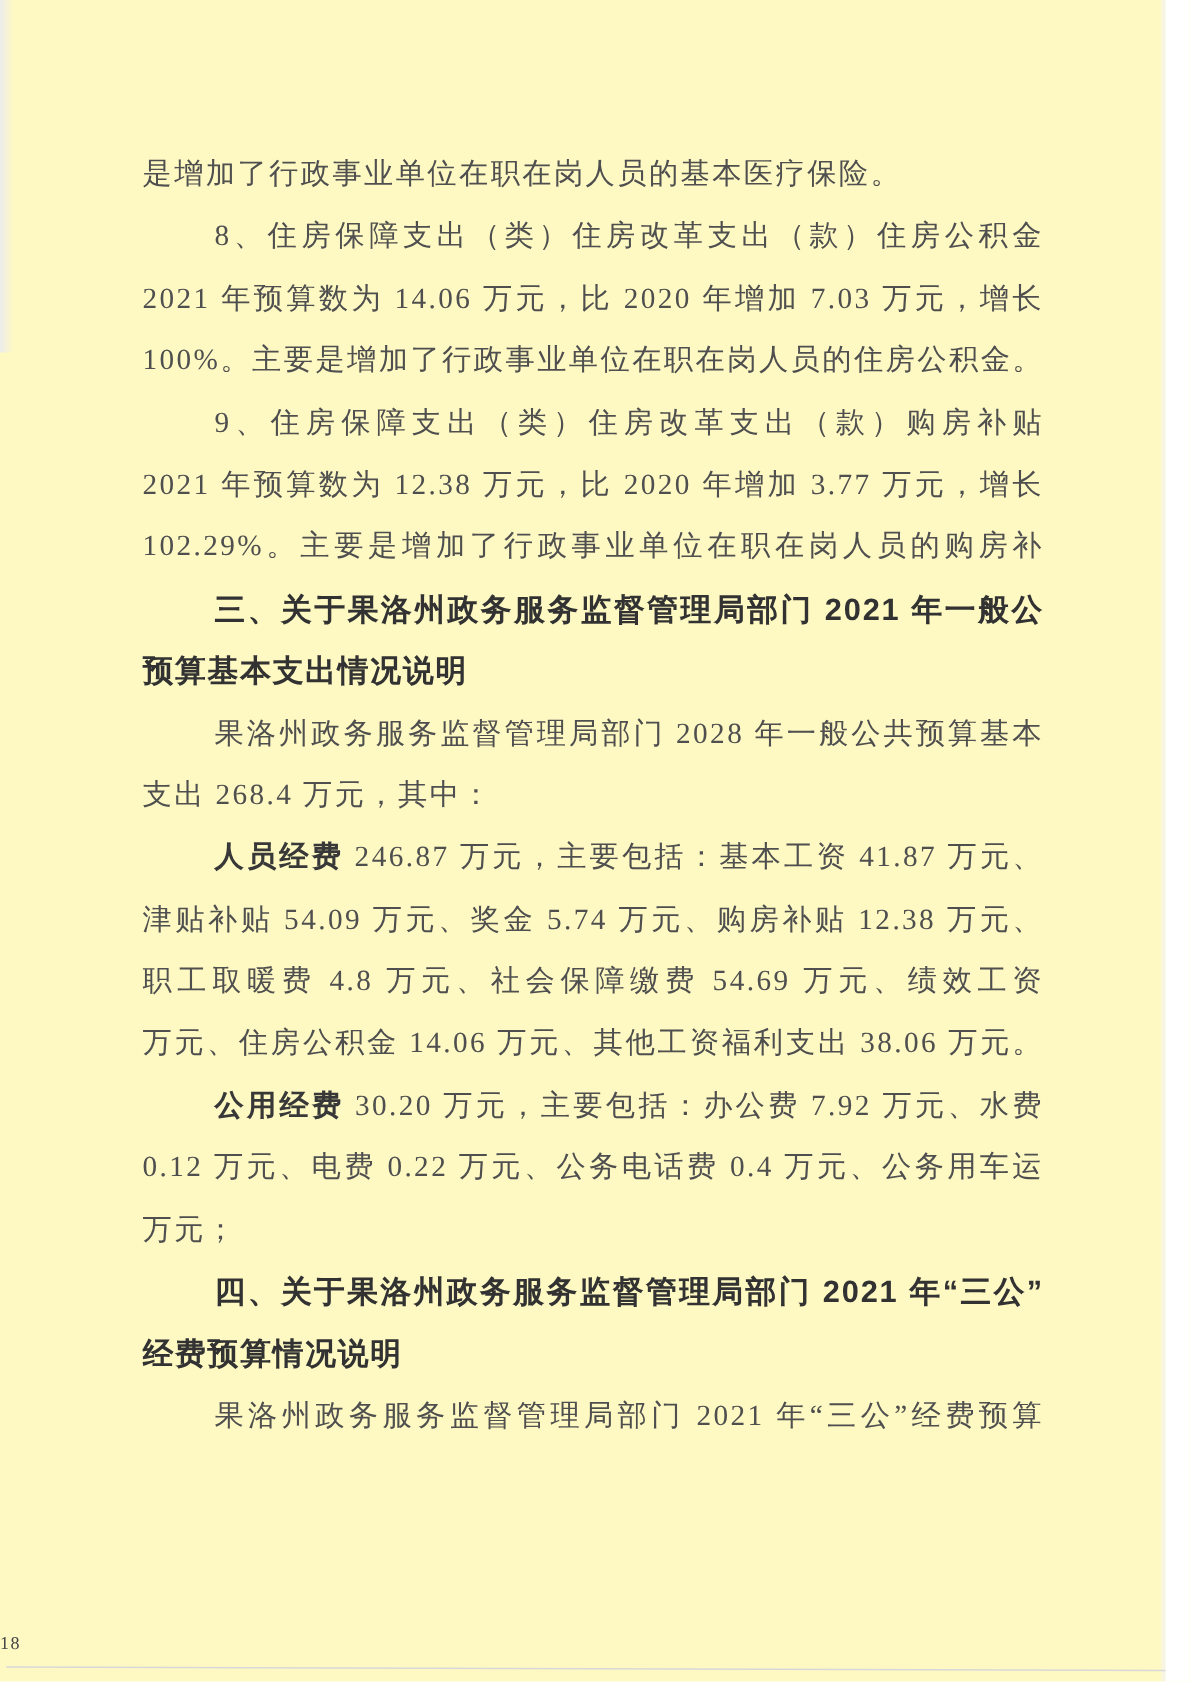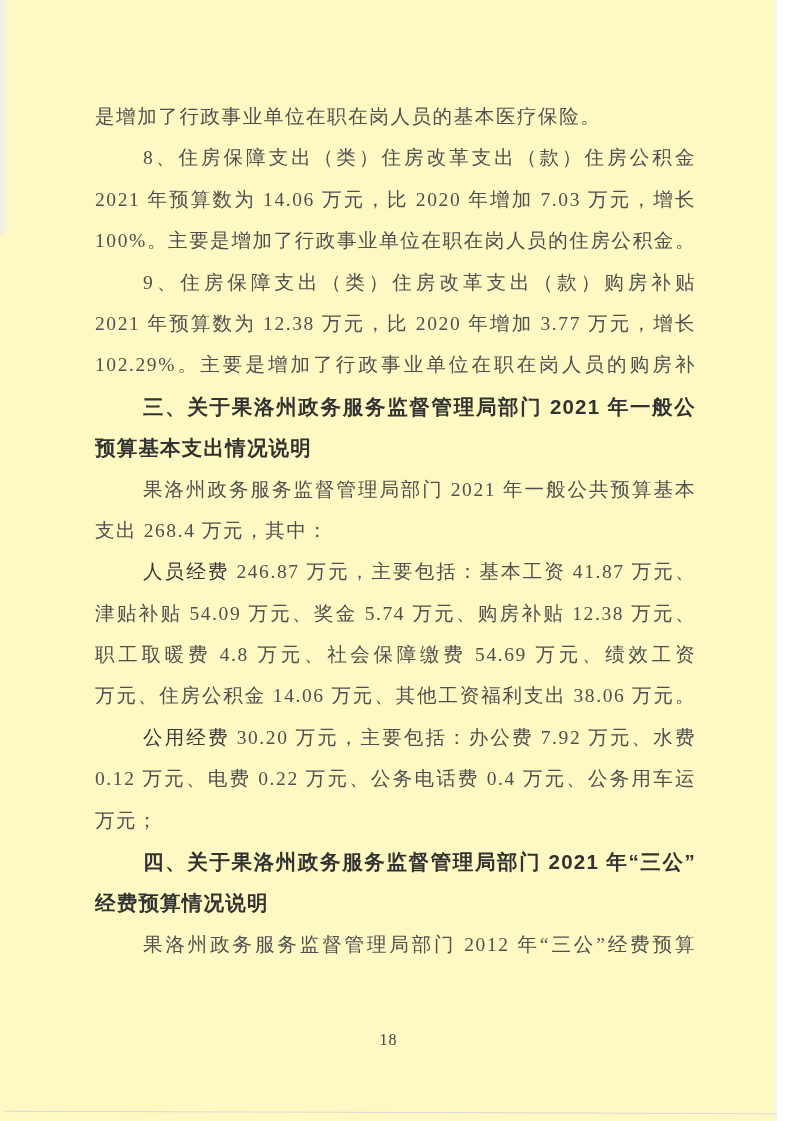--- a/index.html
+++ b/index.html
@@ -56,32 +56,32 @@
   }
   .heading {
     font-family: "Liberation Sans", "DejaVu Sans", sans-serif;
     font-weight: 700;
     font-size: 20.5px;
     letter-spacing: 1.2px;
     color: #323232;
   }
   .lead {
     font-family: "Liberation Sans", "DejaVu Sans", sans-serif;
-    font-weight: 400;
+    font-weight: 700;
     color: #383838;
   }
   .footer-page {
     position: absolute;
-    top: 1029px;
+    top: 1084px;
     left: 0;
     width: 100%;
     height: 22px;
     line-height: 22px;
-    text-align: center;
-    font-size: 16px;
+    text-align: left;
+    font-size: 12px;
     letter-spacing: 1px;
     color: #444444;
   }
 </style>
 </head>
 <body>
 
 <div class="page">
   <div class="edge-left"></div>
   <div class="edge-right"></div>
@@ -89,34 +89,34 @@
   <div class="content">
     <div class="line">是增加了行政事业单位在职在岗人员的基本医疗保险。</div>
     <div class="line indent jfull">8、住房保障支出（类）住房改革支出（款）住房公积金（项）</div>
     <div class="line jfull">2021 年预算数为 14.06 万元，比 2020 年增加 7.03 万元，增长</div>
     <div class="line jfull">100%。主要是增加了行政事业单位在职在岗人员的住房公积金。</div>
     <div class="line indent jfull">9、住房保障支出（类）住房改革支出（款）购房补贴（项）</div>
     <div class="line jfull">2021 年预算数为 12.38 万元，比 2020 年增加 3.77 万元，增长</div>
     <div class="line jfull">102.29%。主要是增加了行政事业单位在职在岗人员的购房补贴。</div>
     <div class="line indent jfull heading">三、关于果洛州政务服务监督管理局部门 2021 年一般公共</div>
     <div class="line heading">预算基本支出情况说明</div>
-    <div class="line indent jfull">果洛州政务服务监督管理局部门 2021 年一般公共预算基本</div>
+    <div class="line indent jfull">果洛州政务服务监督管理局部门 2028 年一般公共预算基本</div>
     <div class="line">支出 268.4 万元，其中：</div>
     <div class="line indent jfull">
       <span class="lead">人员经费</span><span> 246.87 万元，主要包括：基本工资 41.87 万元、</span>
     </div>
     <div class="line jfull">津贴补贴 54.09 万元、奖金 5.74 万元、购房补贴 12.38 万元、</div>
     <div class="line jfull">职工取暖费 4.8 万元、社会保障缴费 54.69 万元、绩效工资 21.19</div>
     <div class="line jfull">万元、住房公积金 14.06 万元、其他工资福利支出 38.06 万元。</div>
     <div class="line indent jfull">
       <span class="lead">公用经费</span><span> 30.20 万元，主要包括：办公费 7.92 万元、水费</span>
     </div>
     <div class="line jfull">0.12 万元、电费 0.22 万元、公务电话费 0.4 万元、公务用车运</div>
     <div class="line">万元；</div>
     <div class="line indent jfull heading">四、关于果洛州政务服务监督管理局部门 2021 年“三公”</div>
     <div class="line heading">经费预算情况说明</div>
-    <div class="line indent jfull">果洛州政务服务监督管理局部门 2012 年“三公”经费预算</div>
+    <div class="line indent jfull">果洛州政务服务监督管理局部门 2021 年“三公”经费预算</div>
   </div>
 
   <div class="footer-page">18</div>
 
   <div class="bottom-scan-line"></div>
 </div>
 
 </body></html>

